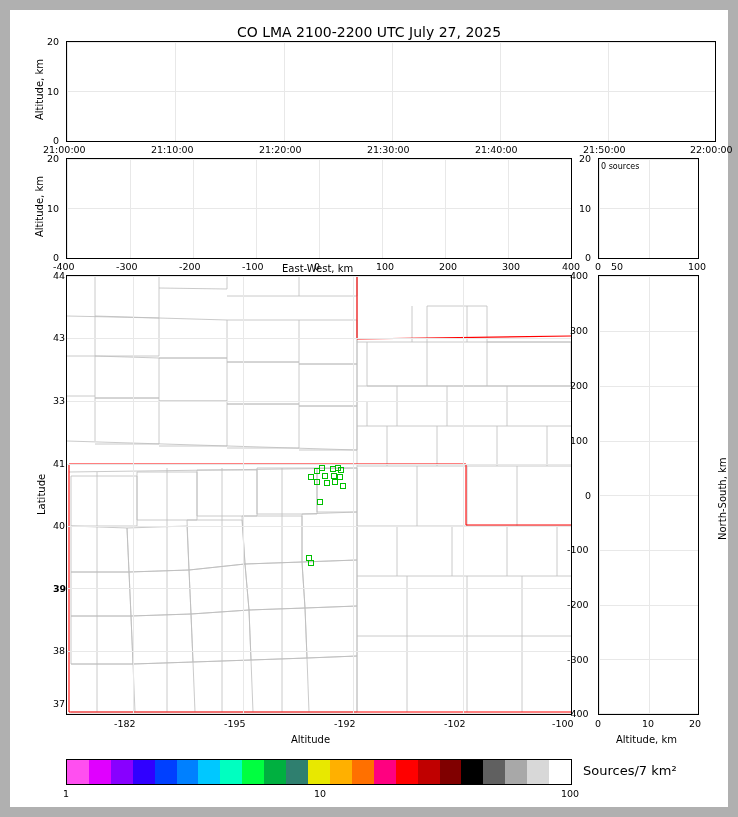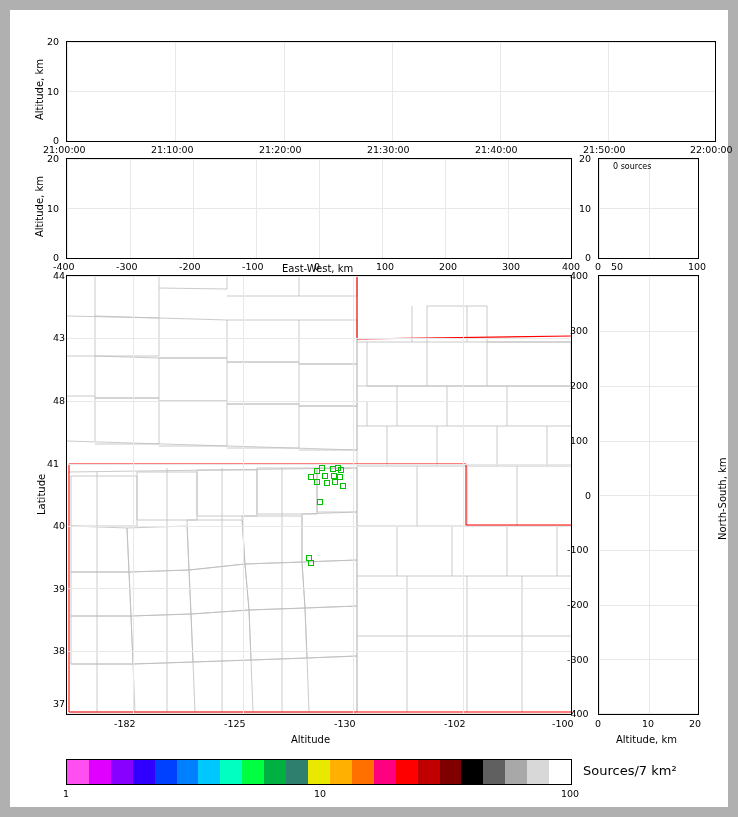--- a/index.html
+++ b/index.html
@@ -28,32 +28,33 @@
     position:absolute;font-size:9.5px;color:#000;white-space:nowrap;
   }
   .axlabel{
     position:absolute;font-size:10px;color:#000;white-space:nowrap;
   }
   .rot{transform-origin:0 0;transform:rotate(-90deg);}
   .title{
     position:absolute;font-size:14px;color:#000;white-space:nowrap;
     text-align:center;
   }
-  .annot{position:absolute;font-size:8px;color:#000;white-space:nowrap;padding-left:12px;}
+  .annot{position:absolute;font-size:8px;color:#000;white-space:nowrap;}
   .cbarlabel{position:absolute;font-size:13px;color:#000;white-space:nowrap;}
   .cbar-seg{position:absolute;top:0;bottom:0;}
   .cb-tick{position:absolute;font-size:9.5px;color:#000;white-space:nowrap;}
   .src{position:absolute;width:6px;height:6px;border:1px solid #00c000;box-sizing:border-box;background:transparent;}
   svg{display:block;}
 </style>
 </head>
 <body>
 
 <div id="page">
 
+  <div class="title" style="left:0;top:14px;width:718px;">CO LMA 2100-2200 UTC July 27, 2025</div>
 
   <div class="axes" style="left:56px;top:31px;width:650px;height:101px;">
     <div class="grid-v" style="left:0px;"></div>
     <div class="grid-v" style="left:108px;"></div>
     <div class="grid-v" style="left:217px;"></div>
     <div class="grid-v" style="left:325px;"></div>
     <div class="grid-v" style="left:433px;"></div>
     <div class="grid-v" style="left:541px;"></div>
     <div class="grid-v" style="left:648px;"></div>
     <div class="grid-h" style="top:0px;"></div>
@@ -248,31 +249,31 @@
         <div class="src" style="left: 273.104px; top: 206.614px; border-color: rgb(0, 192, 0);"></div>
         <div class="src" style="left: 250.096px; top: 222.883px; border-color: rgb(0, 192, 0);"></div>
         <div class="src" style="left: 239.139px; top: 278.571px; border-color: rgb(0, 192, 0);"></div>
         <div class="src" style="left: 240.783px; top: 283.577px; border-color: rgb(0, 192, 0);"></div>
       </div>
   </div>
 
   <div class="abs">
     <div class="ticklabel" style="left:43px;top:260px;">44</div>
     <div class="ticklabel" style="left:43px;top:322px;">43</div>
-    <div class="ticklabel" style="left:43px;top:385px;">48</div>
-    <div class="ticklabel" style="left:37px;top:448px;">41</div>
+    <div class="ticklabel" style="left:43px;top:385px;">33</div>
+    <div class="ticklabel" style="left:43px;top:448px;">41</div>
     <div class="ticklabel" style="left:43px;top:510px;">40</div>
-    <div class="ticklabel" style="left:43px;top:573px;">39</div>
+    <div class="ticklabel" style="left:43px;top:573px;font-weight:bold;">39</div>
     <div class="ticklabel" style="left:43px;top:635px;">38</div>
     <div class="ticklabel" style="left:43px;top:688px;">37</div>
   </div>
   <div class="abs">
     <div class="ticklabel" style="left:104px;top:708px;">-182</div>
-    <div class="ticklabel" style="left:214px;top:708px;">-125</div>
-    <div class="ticklabel" style="left:324px;top:708px;">-130</div>
+    <div class="ticklabel" style="left:214px;top:708px;">-195</div>
+    <div class="ticklabel" style="left:324px;top:708px;">-192</div>
     <div class="ticklabel" style="left:434px;top:708px;">-102</div>
     <div class="ticklabel" style="left:542px;top:708px;">-100</div>
   </div>
   <div class="axlabel rot" style="left:26px;top:505px;">Latitude</div>
   <div class="axlabel" style="left:281px;top:724px;">Altitude</div>
 
   <div class="axes" style="left:588px;top:265px;width:101px;height:440px;">
     <div class="grid-v" style="left:0px;"></div>
     <div class="grid-v" style="left:50px;"></div>
     <div class="grid-v" style="left:99px;"></div>

